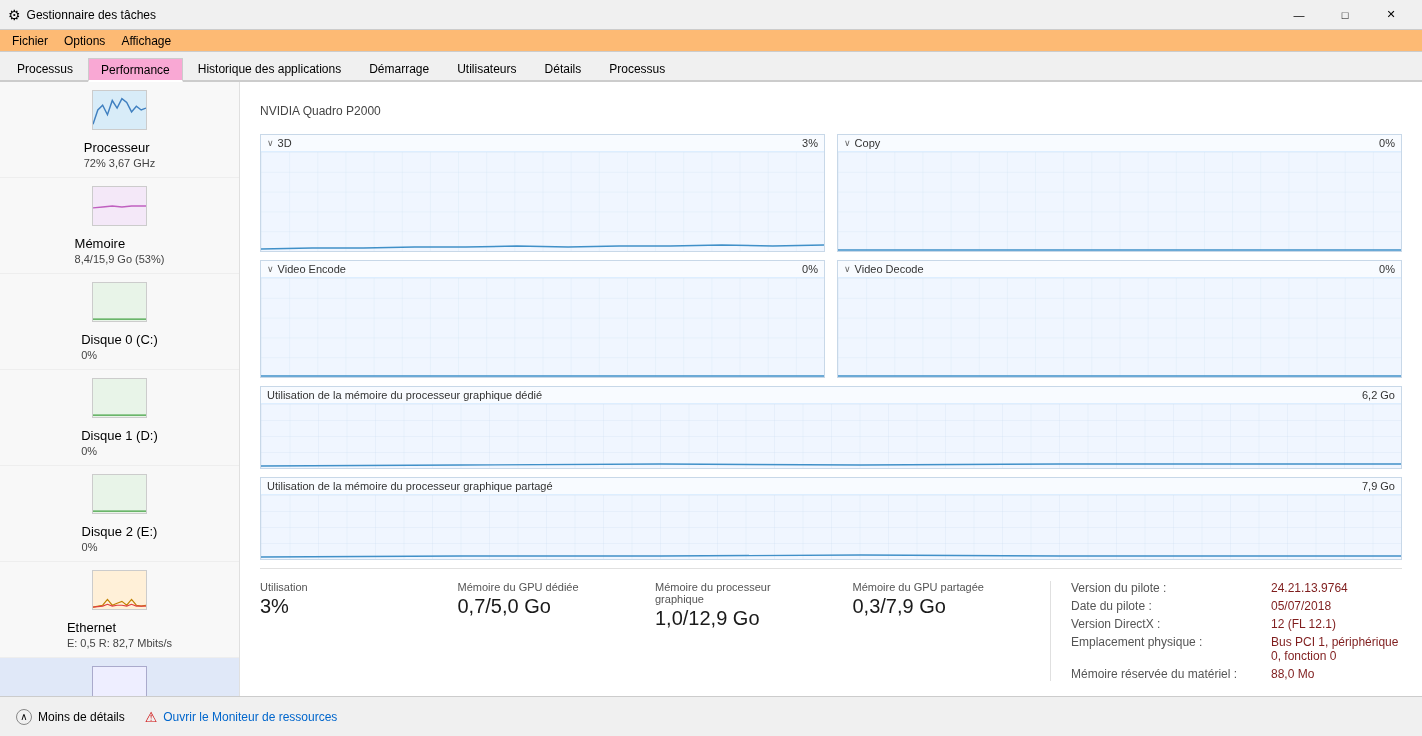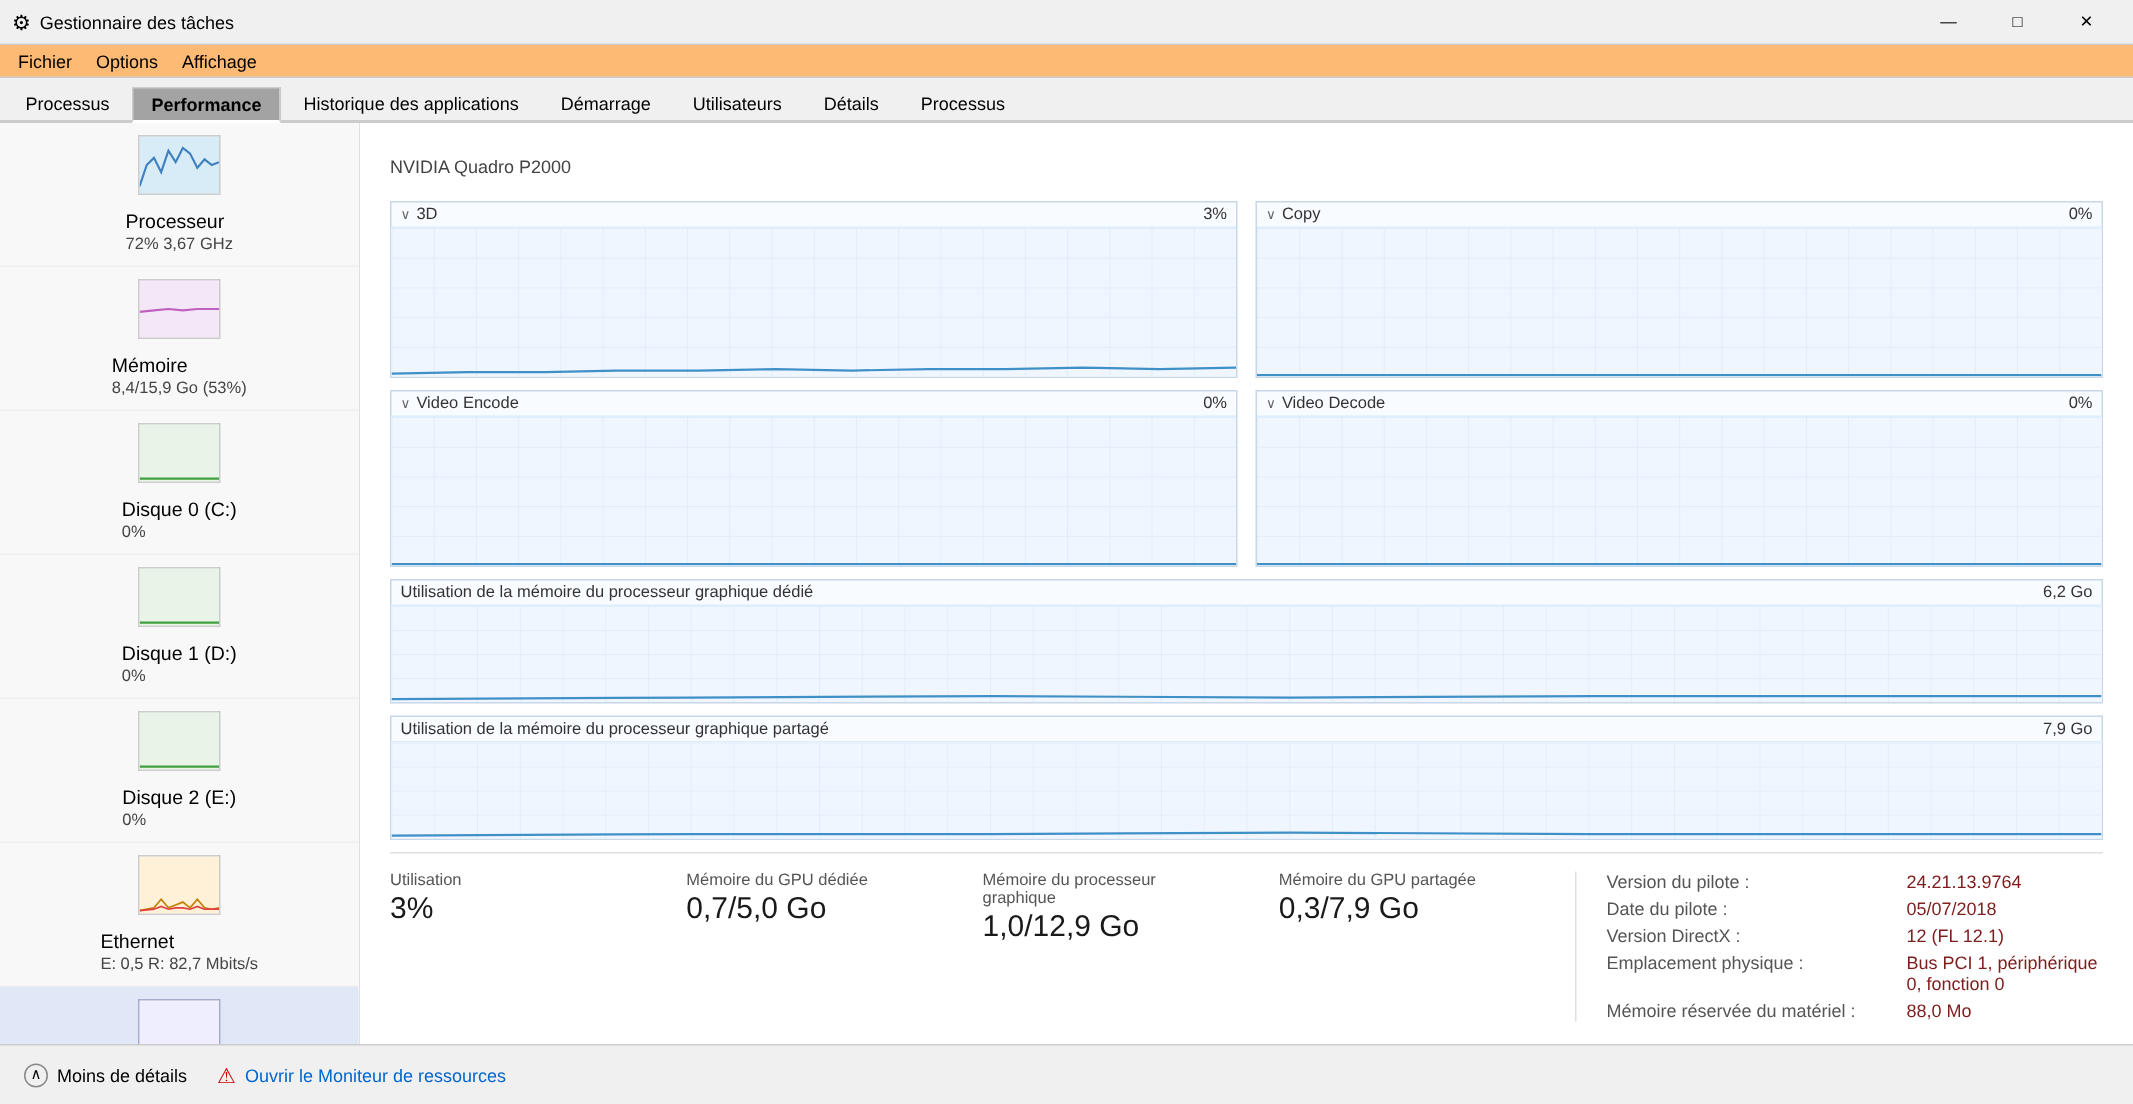--- a/index.html
+++ b/index.html
@@ -67,25 +67,25 @@
       font-size: 12px;
       border: 1px solid transparent;
       border-bottom: none;
       margin-right: 2px;
       background: #f0f0f0;
       height: 24px;
       display: flex;
       align-items: center;
     }
     .tab.active {
-      background: #a3a3a3;
+      background: #f9a8d4;
       border: 1px solid #ccc;
       border-bottom: 2px solid #ffffff;
       margin-bottom: -2px;
-      font-weight: bold;
+      font-weight: normal;
     }
 
     
     .main-container {
       display: flex;
       height: calc(736px - 30px - 22px - 30px - 40px);
       background: #ffffff;
     }
 
     

